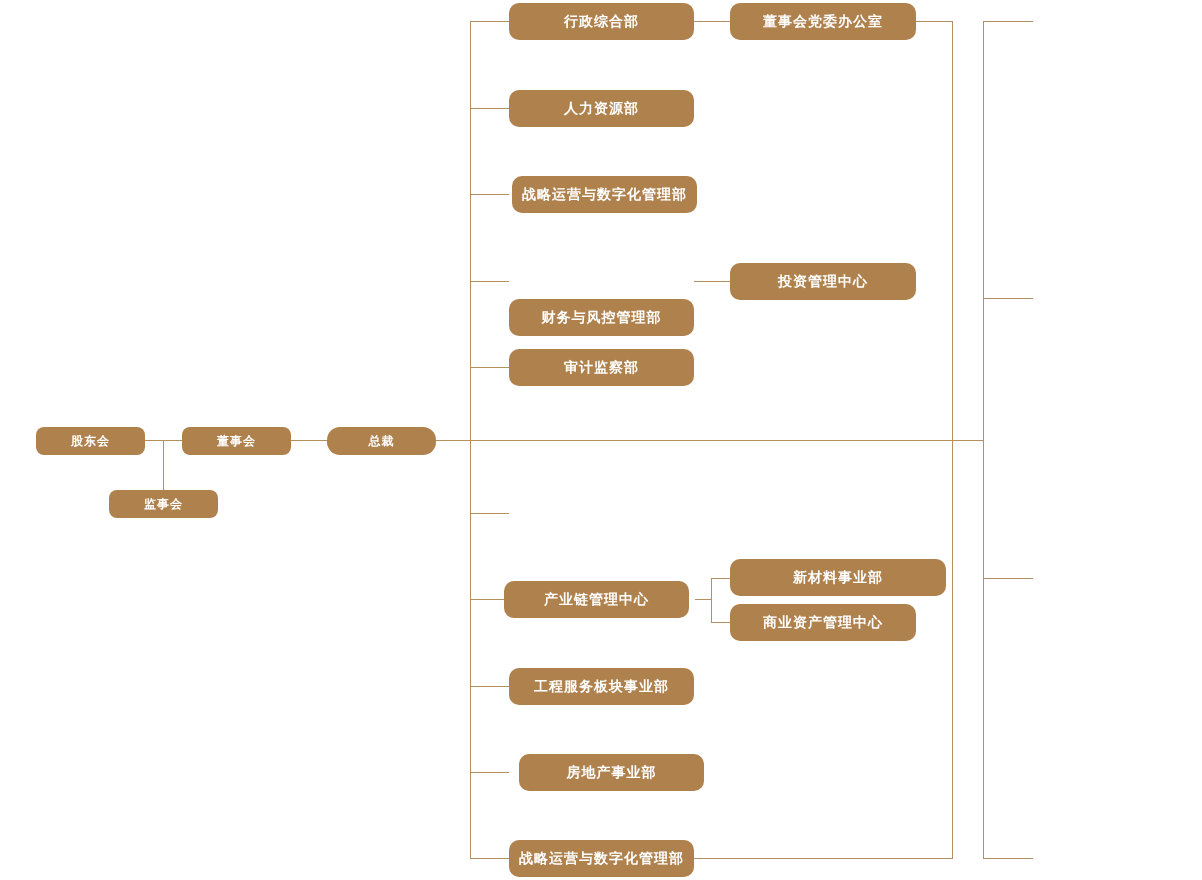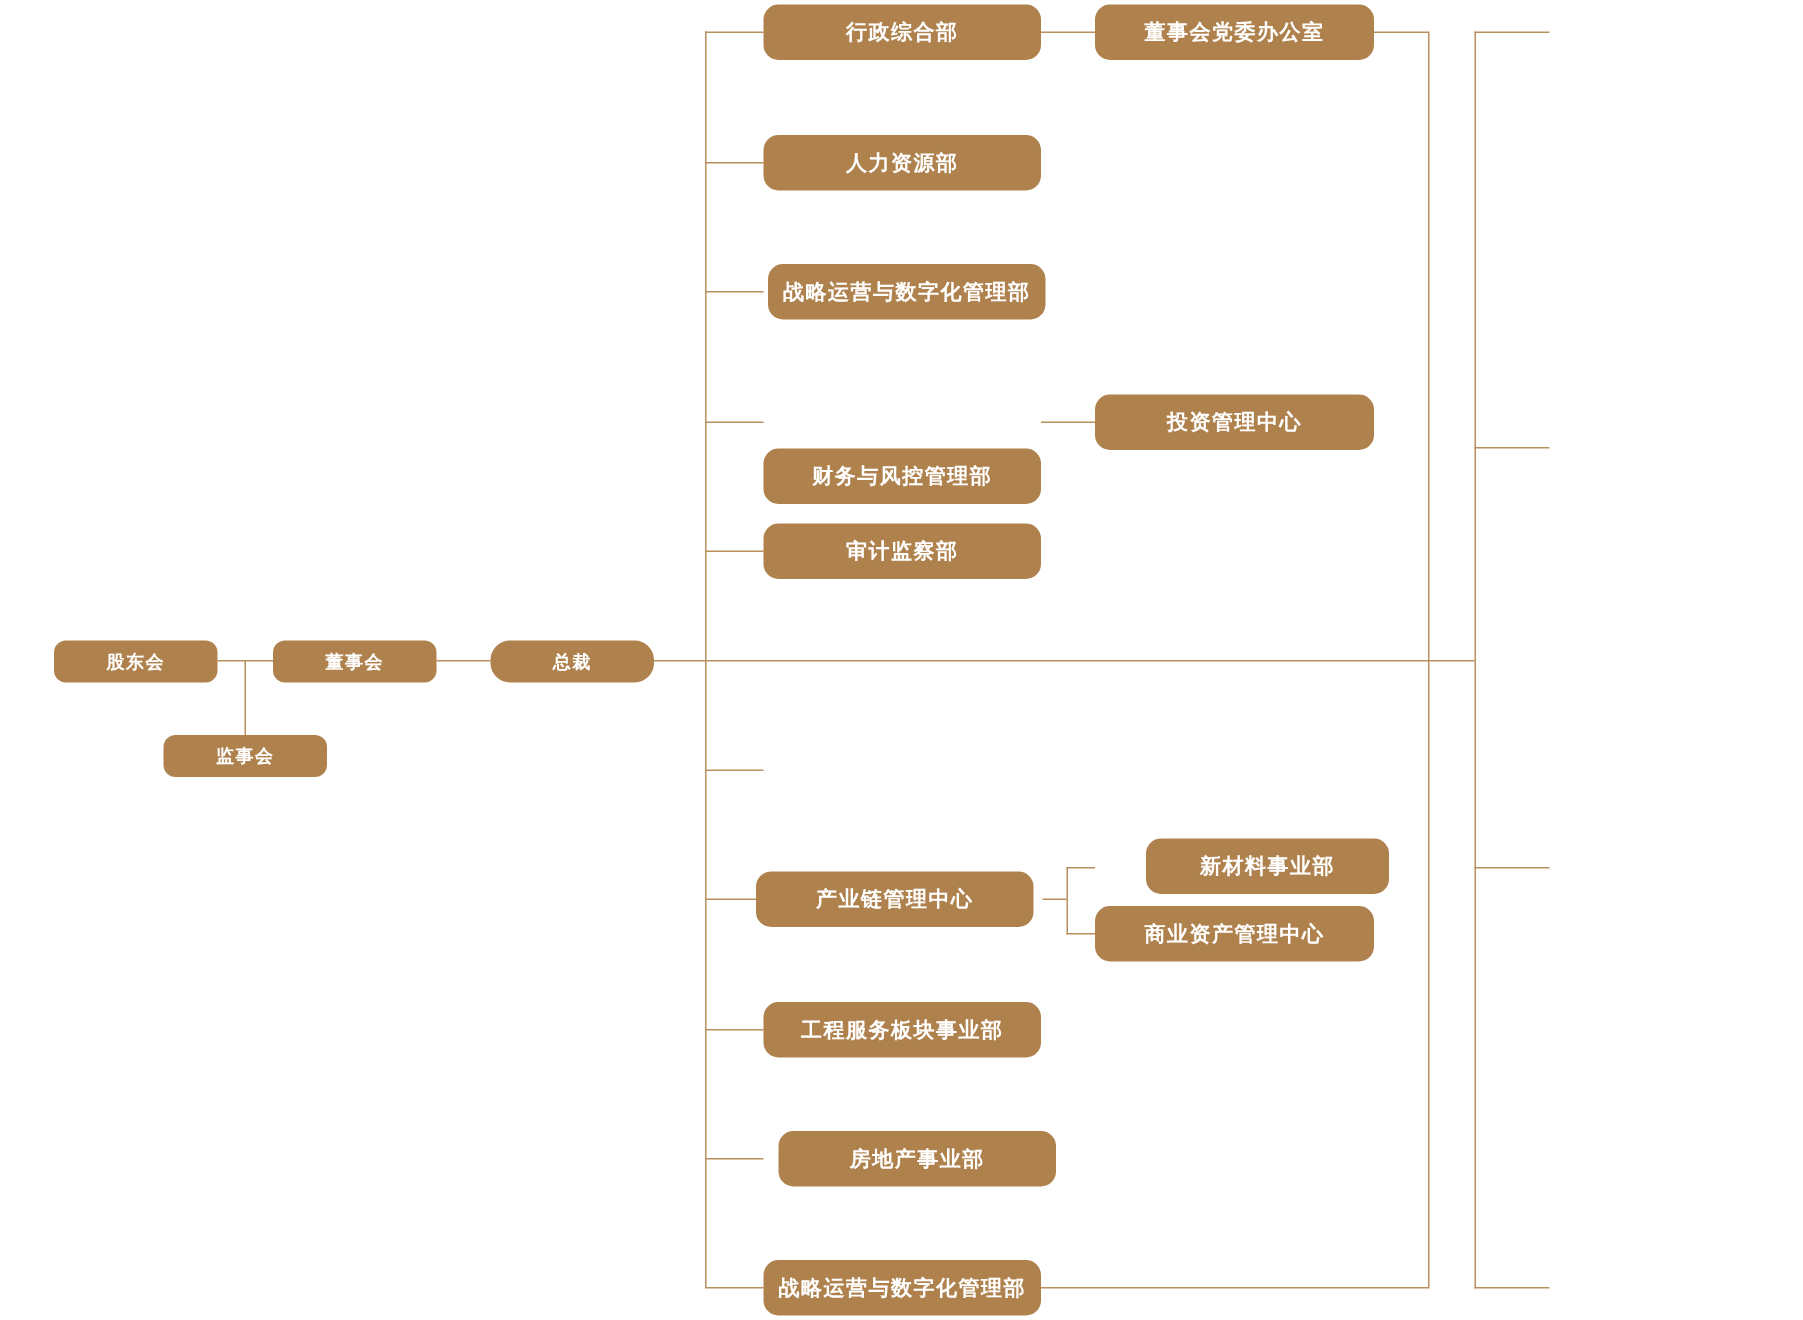--- a/index.html
+++ b/index.html
@@ -101,16 +101,16 @@
   <div class="node" style="left:509px;top:263px;margin-top:36px;">财务与风控管理部</div>
   <div class="node" style="left:509px;top:349px;">审计监察部</div>
 
   <div class="node" style="left:504px;top:581px;">产业链管理中心</div>
   <div class="node" style="left:509px;top:668px;">工程服务板块事业部</div>
   <div class="node" style="left:519px;top:754px;">房地产事业部</div>
   <div class="node" style="left:509px;top:840px;">战略运营与数字化管理部</div>
 
   <div class="node" style="left:730px;top:3px;width:186px;">董事会党委办公室</div>
   <div class="node" style="left:730px;top:263px;width:186px;">投资管理中心</div>
-  <div class="node" style="left:764px;top:559px;width:162px;">新材料事业部</div>
+  <div class="node" style="left:730px;top:559px;width:216px;">新材料事业部</div>
   <div class="node" style="left:730px;top:604px;width:186px;">商业资产管理中心</div>
 
 </div>
 
 </body></html>

